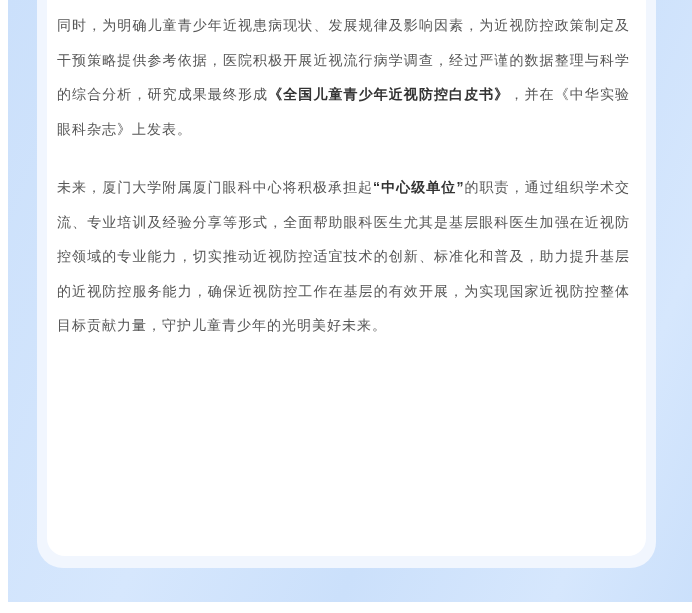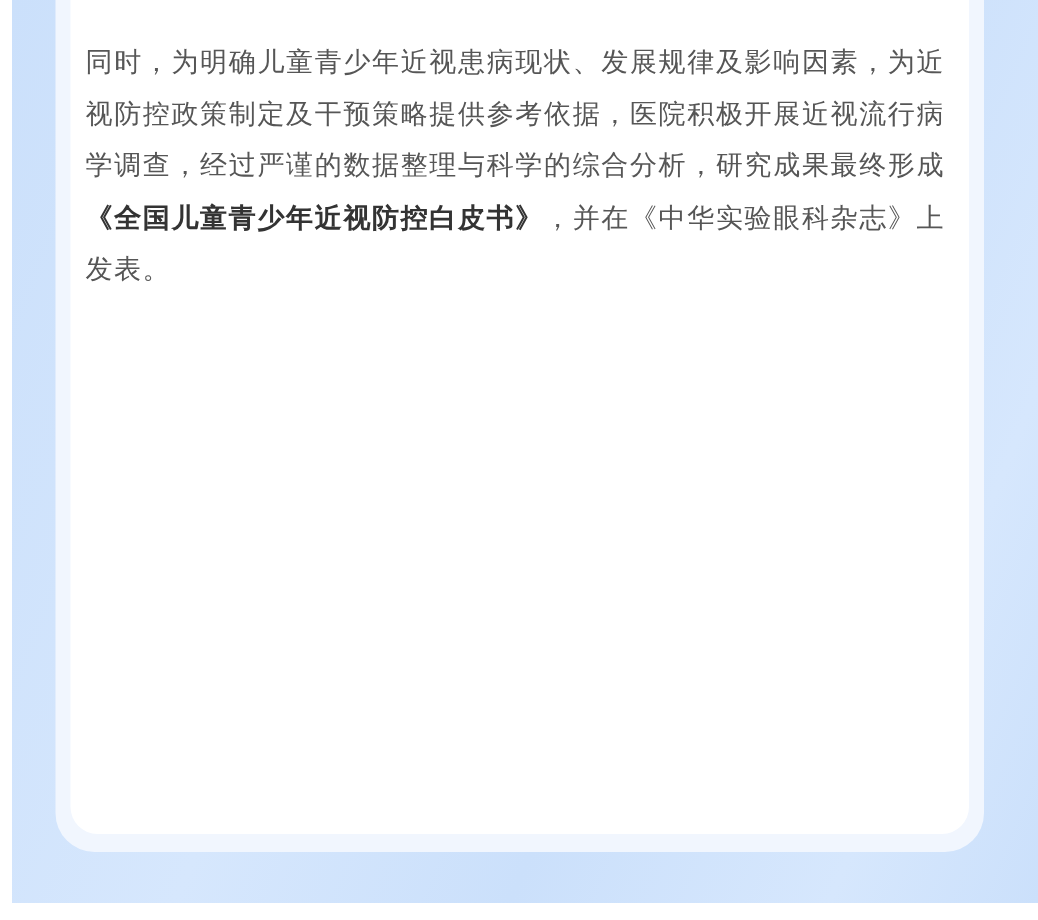--- a/index.html
+++ b/index.html
@@ -39,36 +39,37 @@
   }
   .article-card{
     position:absolute;
     left:47px; top:-26px;
     width:599px; height:582px;
     background:var(--card-white);
     border-radius:0 0 18px 18px;
     padding:34px 16px 0 10px;
   }
   .para{
-    margin:16px 0 24px 0;
-    font-size:18px;
+    margin:0 0 24px 0;
+    font-size:14px;
     line-height:34.5px;
     letter-spacing:1px;
     text-align:justify;
     color:var(--body-text);
     word-break:break-all;
   }
   .para:last-child{ margin-bottom:0; }
   .para .bold{
     font-weight:bold;
     color:var(--emph-text);
   }
 </style>
 </head>
 <body>
 
 <div class="page-bg"></div>
 <div class="outer-card"></div>
 <div class="article-card">
   <div id="article-body">
       <p class="para"><span class="">同时，为明确儿童青少年近视患病现状、发展规律及影响因素，为近视防控政策制定及干预策略提供参考依据，医院积极开展近视流行病学调查，经过严谨的数据整理与科学的综合分析，研究成果最终形成</span><span class="bold">《全国儿童青少年近视防控白皮书》</span><span class="">，并在《中华实验眼科杂志》上发表。</span></p>
+      <p class="para"><span class="">未来，厦门大学附属厦门眼科中心将积极承担起</span><span class="bold">“中心级单位”</span><span class="">的职责，通过组织学术交流、专业培训及经验分享等形式，全面帮助眼科医生尤其是基层眼科医生加强在近视防控领域的专业能力，切实推动近视防控适宜技术的创新、标准化和普及，助力提升基层的近视防控服务能力，确保近视防控工作在基层的有效开展，为实现国家近视防控整体目标贡献力量，守护儿童青少年的光明美好未来。</span></p>
     </div>
 </div>
 
 </body></html>

